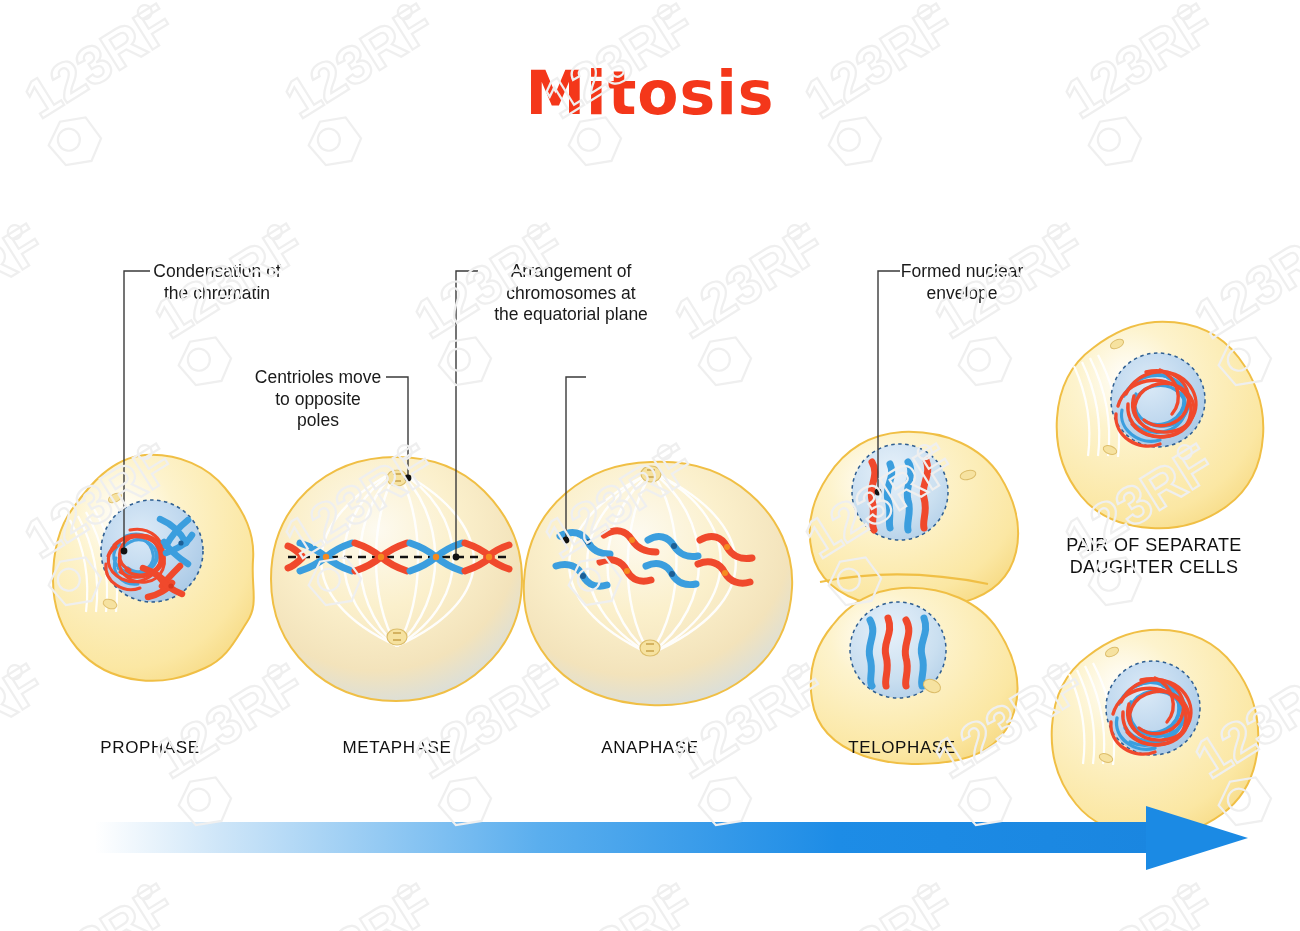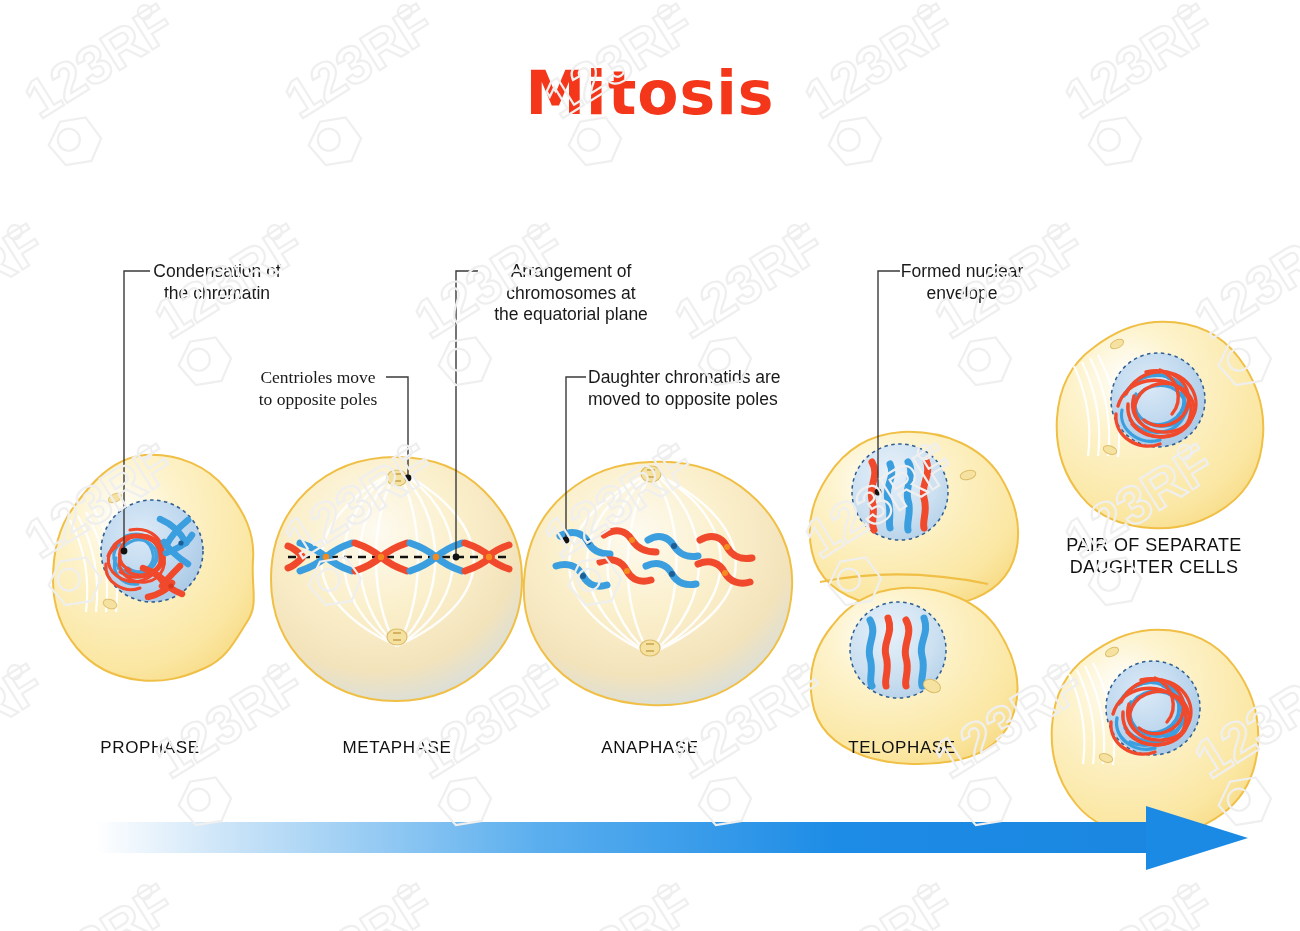--- a/index.html
+++ b/index.html
@@ -426,29 +426,27 @@
       <circle cx="408" cy="478" r="3.4"></circle>
       <circle cx="456" cy="557" r="3.4"></circle>
       <circle cx="566" cy="540" r="3.4"></circle>
       <circle cx="878" cy="492" r="3.4"></circle>
     </g>
   </svg>
 
   <div class="callout" style="left:152px; top:261px; width:130px; text-align:center;">Condensation of
 the chromatin</div>
 
-  <div class="callout" style="left:252px; top:367px; width:132px; text-align:center;font-family:Liberation Serif, serif;">Centrioles move
+  <div class="callout" style="left:252px; top:367px; width:132px; text-align:center;">Centrioles move
 to opposite poles</div>
 
   <div class="callout" style="left:478px; top:261px; width:186px; text-align:center;">Arrangement of
 chromosomes at
 the equatorial plane</div>
 
-  <div class="callout" style="left:588px; top:367px; width:196px; text-align:left;">Daughter chromatids are
-moved to opposite poles</div>
 
   <div class="callout" style="left:896px; top:261px; width:132px; text-align:center;">Formed nuclear
 envelope</div>
 
   <div class="phase-label" style="left:50px; top:738px; width:200px;">PROPHASE</div>
   <div class="phase-label" style="left:297px; top:738px; width:200px;">METAPHASE</div>
   <div class="phase-label" style="left:550px; top:738px; width:200px;">ANAPHASE</div>
   <div class="phase-label" style="left:802px; top:738px; width:200px;">TELOPHASE</div>
 
   <div id="daughter-caption">PAIR OF SEPARATE

